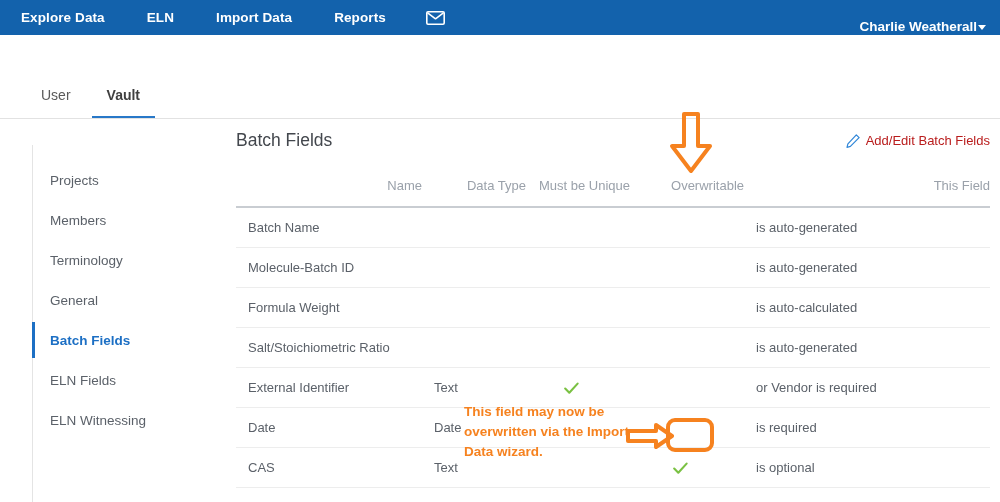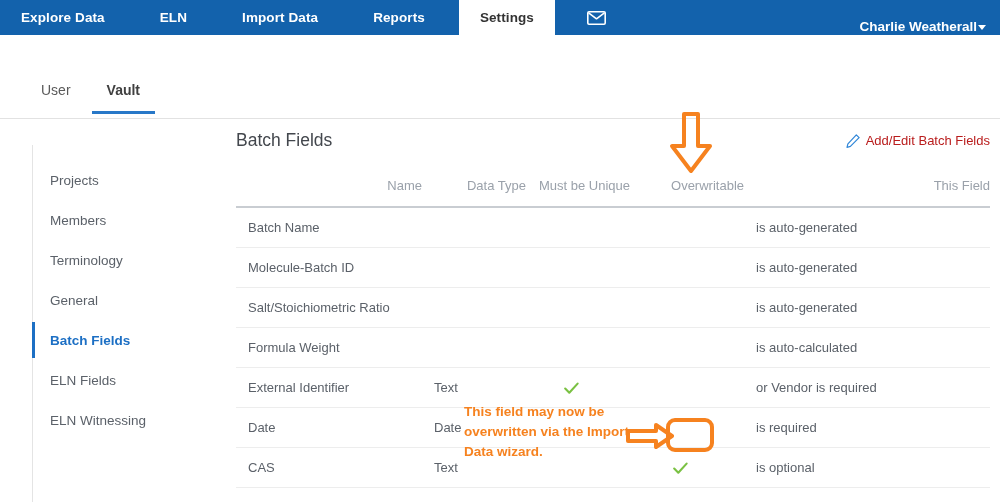--- a/index.html
+++ b/index.html
@@ -25,21 +25,20 @@
     left: 0; top: 0;
     width: 1000px; height: 35px;
     background: #1362ac;
     display: flex;
     align-items: stretch;
   }
   .nav-items {
     display: flex;
     align-items: stretch;
     height: 19px;
-    gap: 13px;
   }
   .nav-item {
     display: flex;
     align-items: center;
     justify-content: center;
     padding: 0 21px;
     font-size: 13.5px;
     font-weight: bold;
     color: #ffffff;
     letter-spacing: 0.1px;
@@ -79,21 +78,21 @@
     margin-top: 2px;
   }
 
   
   .subtabs {
     position: absolute;
     left: 0; top: 72px;
     width: 1000px;
     height: 47px;
     display: flex;
-    align-items: center;
+    align-items: flex-end;
     padding-left: 23px;
   }
   .subtab {
     position: relative;
     font-size: 14px;
     color: #5a5a5a;
     padding: 5px 18px 16px 18px;
     cursor: pointer;
     white-space: nowrap;
   }
@@ -255,21 +254,20 @@
 <body>
 
 <div id="app">
 
   <div class="topnav">
     <div class="nav-items">
       <div class="nav-item">Explore Data</div>
       <div class="nav-item">ELN</div>
       <div class="nav-item">Import Data</div>
       <div class="nav-item">Reports</div>
-      <div class="nav-item active">Settings</div>
       <div class="nav-item mail">
         <span>
           <svg class="envelope" viewBox="0 0 19 14" aria-hidden="true">
             <rect x="0.8" y="0.8" width="17.4" height="12.4" rx="1.2" fill="none" stroke="#ffffff" stroke-width="1.6"></rect>
             <path d="M1.6 1.9 L9.5 7.8 L17.4 1.9" fill="none" stroke="#ffffff" stroke-width="1.6" stroke-linejoin="round"></path>
           </svg>
         </span>
       </div>
     </div>
     <div class="nav-spacer"></div>
@@ -328,32 +326,32 @@
           <td>is auto-generated</td>
         </tr>
         <tr>
           <td>Molecule-Batch ID</td>
           <td></td>
           <td></td>
           <td></td>
           <td>is auto-generated</td>
         </tr>
         <tr>
+          <td>Formula Weight</td>
+          <td></td>
+          <td></td>
+          <td></td>
+          <td>is auto-calculated</td>
+        </tr>
+        <tr>
           <td>Salt/Stoichiometric Ratio</td>
           <td></td>
           <td></td>
           <td></td>
           <td>is auto-generated</td>
-        </tr>
-        <tr>
-          <td>Formula Weight</td>
-          <td></td>
-          <td></td>
-          <td></td>
-          <td>is auto-calculated</td>
         </tr>
         <tr>
           <td>External Identifier</td>
           <td>Text</td>
           <td>
             <span class="tick">
               <svg width="15" height="13" viewBox="0 0 15 13" aria-hidden="true">
                 <path d="M1.2 6.6 L5.3 10.7 L13.6 1.6" fill="none" stroke="#7ac143" stroke-width="2.1" stroke-linecap="round" stroke-linejoin="round"></path>
               </svg>
             </span>

